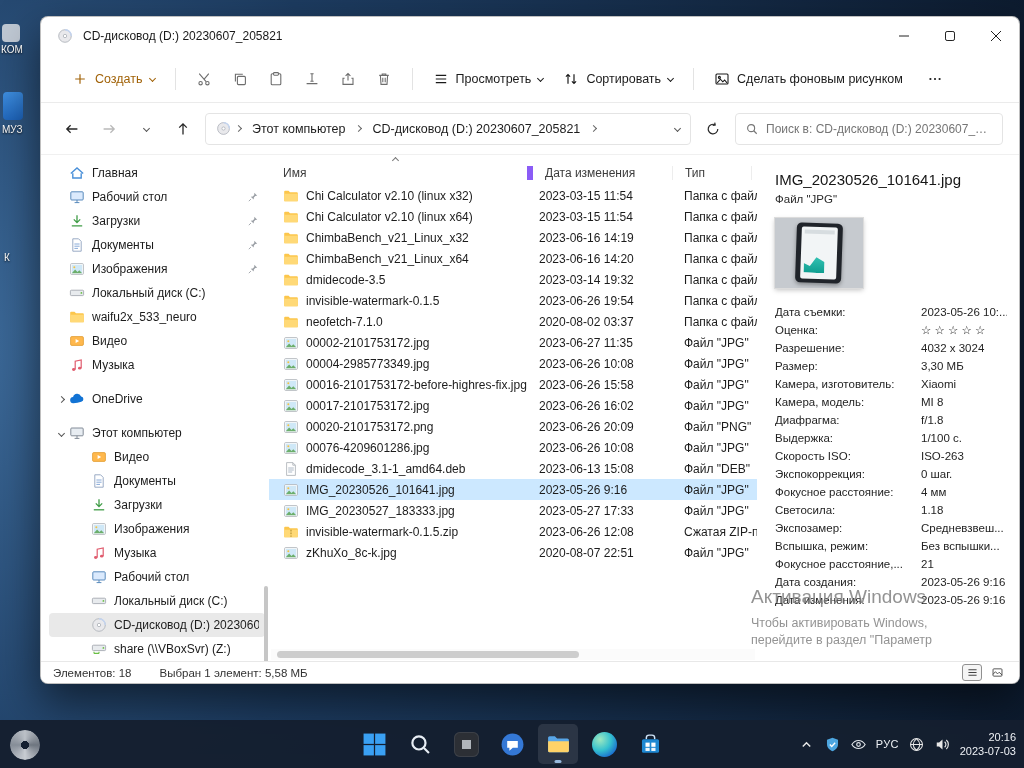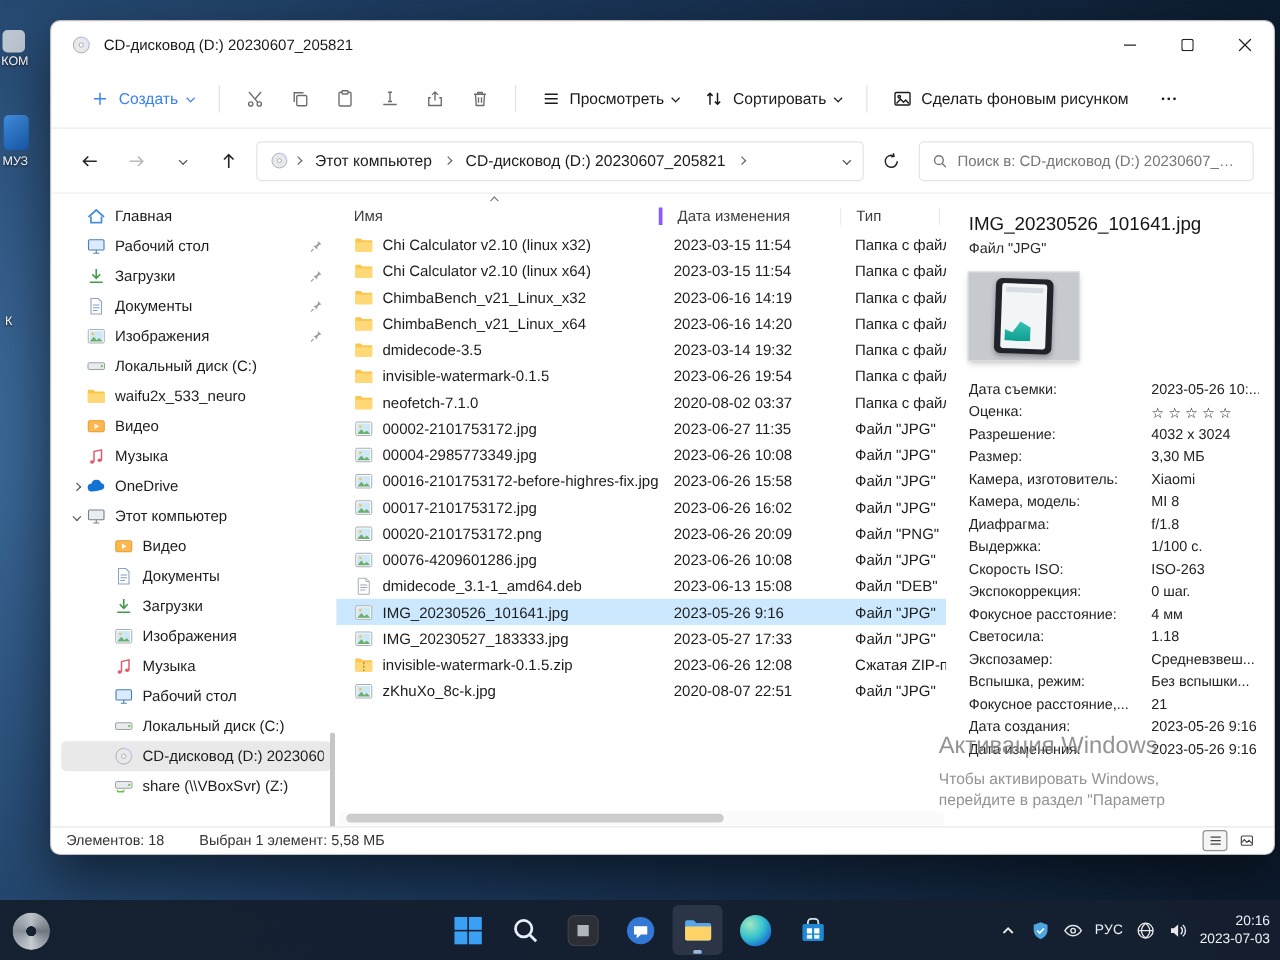--- a/index.html
+++ b/index.html
@@ -12,21 +12,21 @@
   .titlebar{height:38px;flex:0 0 auto;display:flex;align-items:center;padding-left:16px}
   .title-text{font-size:12px;color:#191919;margin-left:10px}
   .win-controls{margin-left:auto;display:flex;height:100%}
   .win-btn{width:46px;height:100%;display:flex;align-items:center;justify-content:center}
   .win-btn svg{width:10px;height:10px}
   .icon{width:16px;height:16px;display:inline-flex;flex:0 0 auto}
   .icon svg{width:100%;height:100%}
   
   .toolbar{height:48px;flex:0 0 auto;border-bottom:1px solid #ebebeb;display:flex;align-items:center;padding:0 22px;gap:2px}
   .tb-btn{display:flex;align-items:center;gap:7px;padding:7px 9px;border-radius:4px;font-size:12.5px;color:#1a1a1a;white-space:nowrap}
-  .tb-btn.disabled{color:#3b82f6}
+  .tb-btn.disabled{color:#a16207}
   .tb-btn.dim{color:#6d6d6d}
   .tb-sep{width:1px;height:22px;background:#e3e3e3;margin:0 9px;flex:0 0 auto}
   .chev{display:inline-block;width:6px;height:6px;border-right:1.3px solid currentColor;border-bottom:1.3px solid currentColor;transform:rotate(45deg)}
   .chev.right{transform:rotate(-45deg)}
   .chev.up{transform:rotate(-135deg)}
   .chev.small{width:5px;height:5px}
   
   .addrbar{height:52px;flex:0 0 auto;display:flex;align-items:center;padding:0 16px;gap:7px;border-bottom:1px solid #f0f0f0}
   .nav-btn{width:30px;height:30px;border-radius:4px;display:flex;align-items:center;justify-content:center;color:#262626;flex:0 0 auto}
   .nav-btn.disabled{color:#b9b9b9}
@@ -37,33 +37,33 @@
   .bc-end{margin-left:auto;display:flex;align-items:center;color:#555}
   .search{width:268px;height:32px;flex:0 0 auto;border:1px solid #e4e4e4;border-radius:4px;display:flex;align-items:center;padding:0 9px;gap:7px;background:#fff}
   .search svg{width:14px;height:14px;flex:0 0 auto}
   .search input{border:0;outline:0;flex:1;min-width:0;font-size:12px;color:#555;font-family:inherit;background:transparent}
   .search input::placeholder{color:#757575;opacity:1}
   .search input:placeholder-shown{text-overflow:ellipsis}
   
   .content{flex:1;min-height:0;display:flex;position:relative}
   .sidebar{width:228px;flex:0 0 auto;padding:6px 4px 0 8px;position:relative;overflow:hidden}
   .sb-item{height:24px;display:flex;align-items:center;font-size:12px;color:#1c1c1c;border-radius:4px;padding:0 6px 0 4px}
-  .sb-item.gap{}
+  .sb-item.gap{margin-top:10px}
   .sb-item.selected{background:#e9e9e9}
   .chevslot{width:16px;display:flex;justify-content:center;color:#555;flex:0 0 auto}
   .sb-label{margin-left:7px;white-space:nowrap;overflow:hidden;flex:1;min-width:0}
   .pin{width:12px;height:12px;margin-left:6px;opacity:.85;flex:0 0 auto}
   .pin svg{width:100%;height:100%}
   .sb-scroll{position:absolute;right:1px;top:431px;width:4px;height:84px;background:#c6c6c6;border-radius:2px}
   
   .filepane{flex:1;min-width:0;position:relative}
   .colheaders{height:30px;display:flex;align-items:flex-end;padding-bottom:5px;font-size:12px;color:#3c3c3c;position:relative}
   .col{white-space:nowrap;overflow:hidden}
   .col-name{width:258px;padding-left:14px}
-  .col-date{width:145px;padding-left:12px;border-left:3px solid #8b5cf6}
+  .col-date{width:145px;padding-left:12px;border-left:6px solid #8b5cf6}
   .col-type{width:80px;padding-left:12px;border-left:1px solid #ededed;border-right:1px solid #ededed}
   .sortcaret{position:absolute;left:124px;top:3px;color:#777}
   .rows{position:absolute;top:30px;left:0;right:0;bottom:14px;overflow:hidden}
   .frow{height:21px;display:flex;align-items:center;font-size:12px;color:#1c1c1c}
   .frow.selected{background:#cce8ff}
   .f-name{width:258px;display:flex;align-items:center;gap:7px;padding-left:14px;white-space:nowrap;overflow:hidden;flex:0 0 auto}
   .fname-text{overflow:hidden;white-space:nowrap}
   .f-date{width:145px;padding-left:12px;white-space:nowrap;flex:0 0 auto}
   .f-type{flex:1;min-width:0;padding-left:12px;white-space:nowrap;overflow:hidden}
   .hscroll{position:absolute;left:2px;right:2px;bottom:1px;height:11px;background:#fbfbfb}

